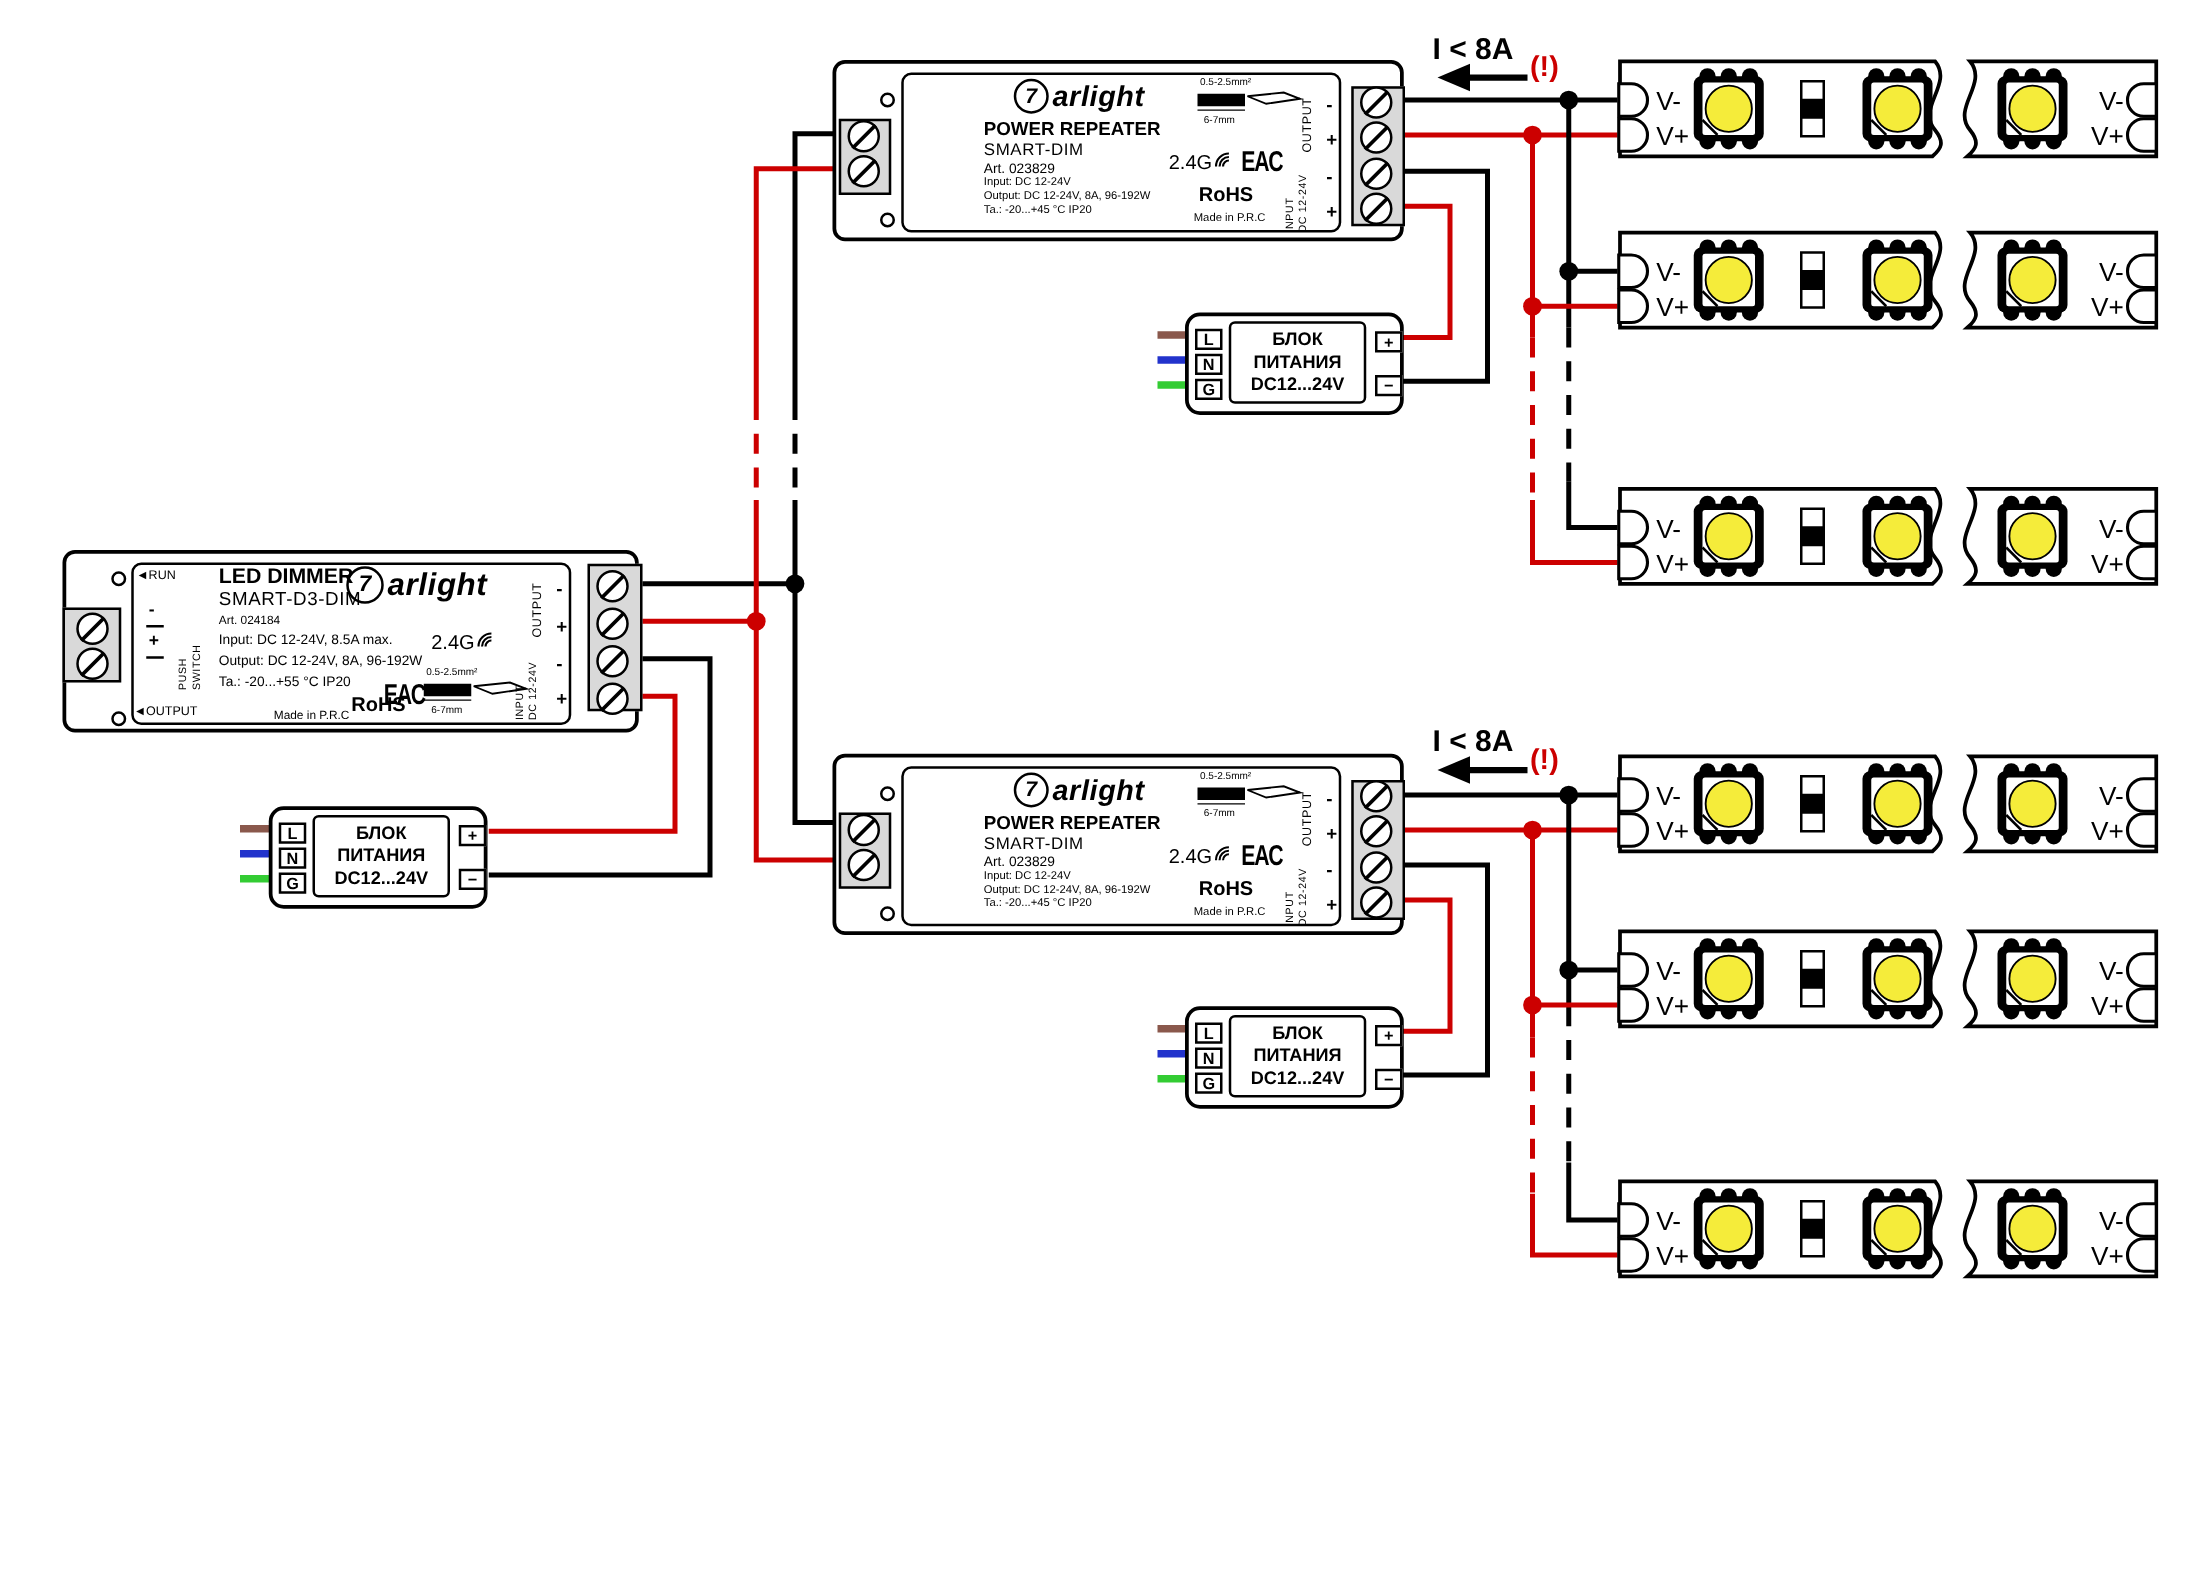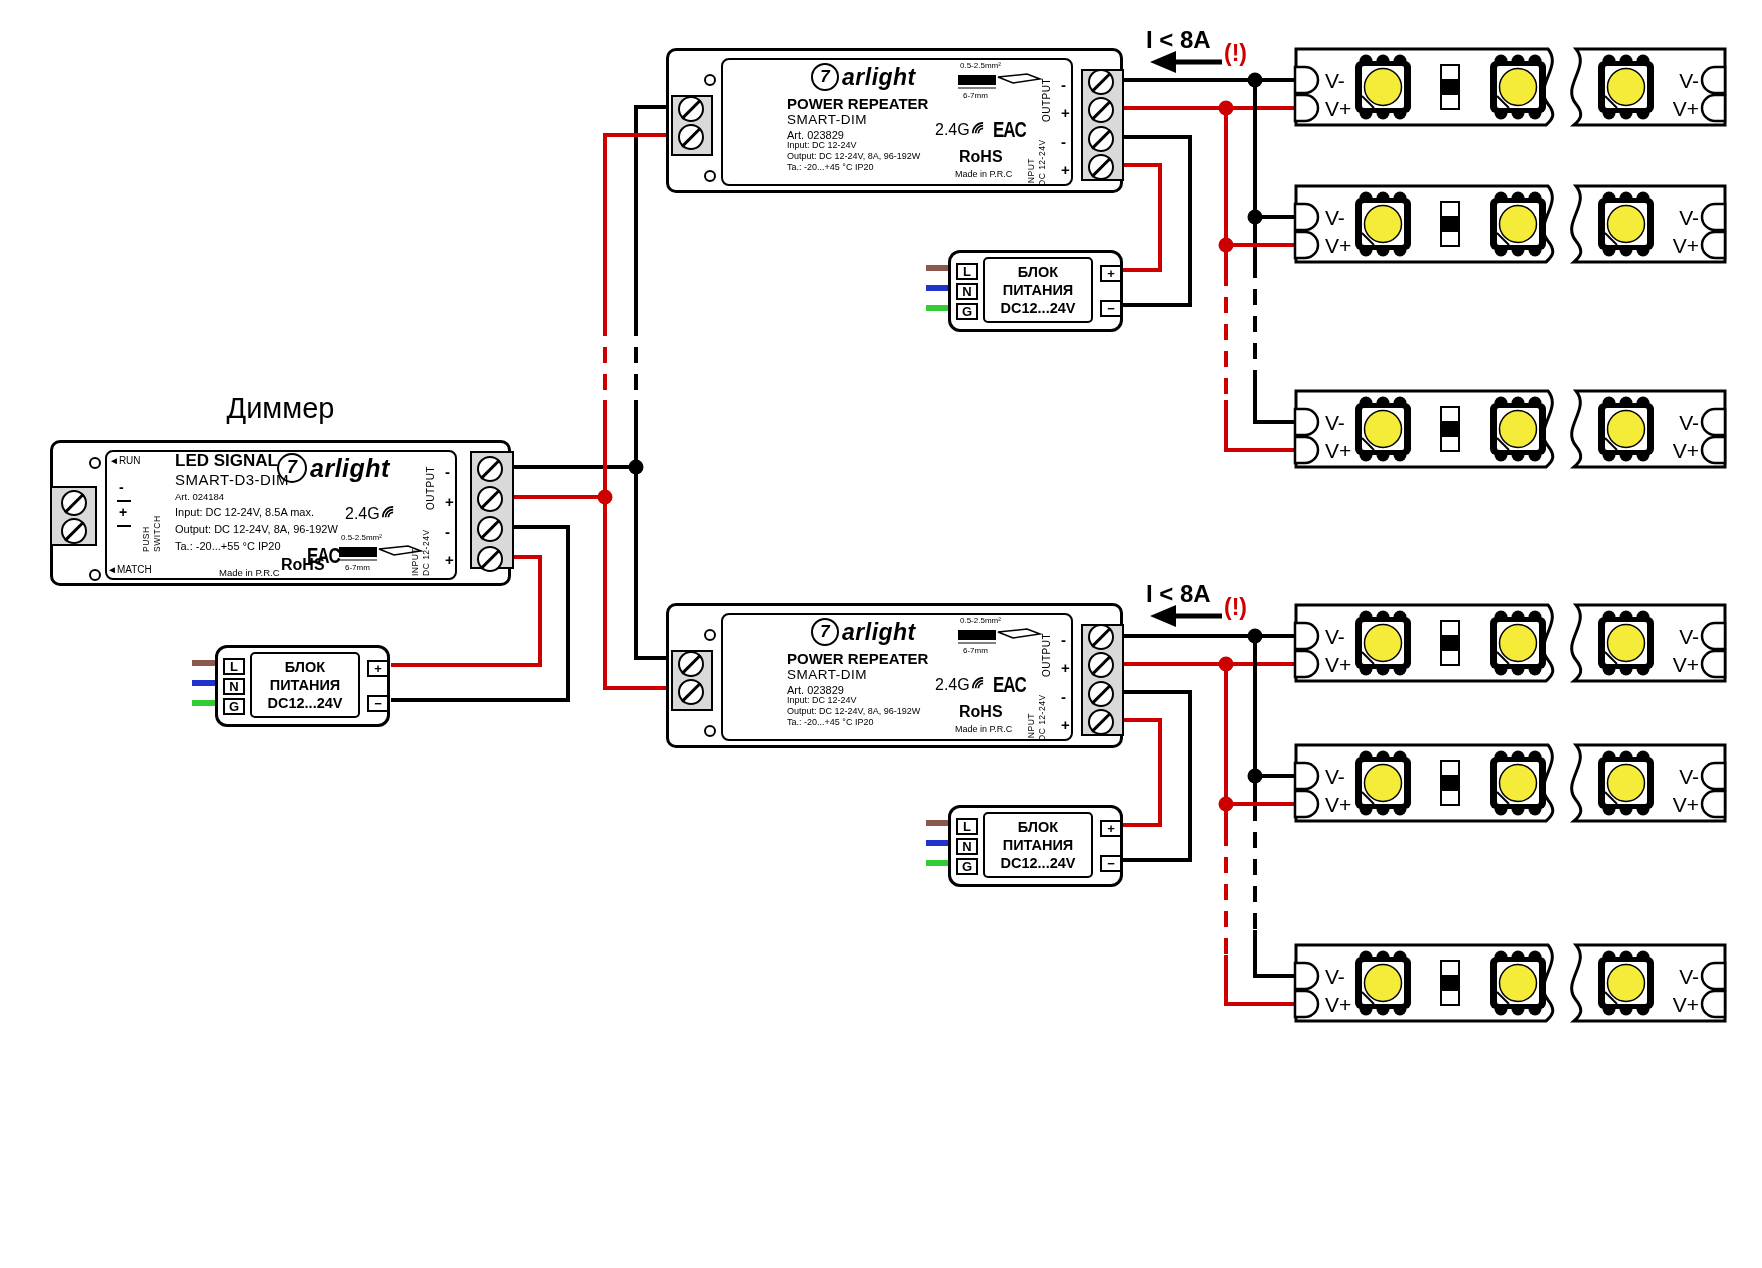--- a/index.html
+++ b/index.html
@@ -136,21 +136,20 @@
     <circle cx="1255" cy="217" r="7.5" fill="#000"></circle>
     <circle cx="1226" cy="245" r="7.5" fill="#cc0000"></circle>
     <circle cx="636" cy="467" r="7.5" fill="#000"></circle>
     <circle cx="605" cy="497" r="7.5" fill="#cc0000"></circle>
     <circle cx="1255" cy="636" r="7.5" fill="#000"></circle>
     <circle cx="1226" cy="664" r="7.5" fill="#cc0000"></circle>
     <circle cx="1255" cy="776" r="7.5" fill="#000"></circle>
     <circle cx="1226" cy="804" r="7.5" fill="#cc0000"></circle>
   </svg>
 
-  <div class="title" style="left:50px;top:392px;width:461px;font-size:29px;">Диммер</div>
   <div class="note" style="left:1146px;top:26px;">I &lt; 8A</div>
   <div class="warn" style="left:1224px;top:40px;">(!)</div>
   <div class="note" style="left:1146px;top:580px;">I &lt; 8A</div>
   <div class="warn" style="left:1224px;top:594px;">(!)</div>
 
   <div class="device dimmer" style="left:50px;top:440px;">
     <div class="hole" style="left:36px;top:14px;"></div>
     <div class="hole" style="left:36px;top:126px;"></div>
     <div class="gray-block" style="left:-3px;top:43px;width:47px;height:60px;"></div>
     <div class="screw" style="left:8px;top:47px;"></div>
@@ -158,22 +157,22 @@
     <div class="label-area" style="left:52px;top:7px;width:352px;height:130px;">
       <div class="t smalllbl" style="left:2px;top:3px;">◄RUN</div>
       <div class="t swsign" style="left:12px;top:28px;">-</div>
       <div class="dashmark" style="left:10px;top:48px;"></div>
       <div class="t swsign" style="left:12px;top:53px;">+</div>
       <div class="dashmark" style="left:10px;top:73px;"></div>
       <div class="vpair" style="left:34px;top:30px;height:70px;">
         <span class="vtext">PUSH</span>
         <span class="vtext">SWITCH</span>
       </div>
-      <div class="t smalllbl" style="left:0px;top:112px;">◄MATCH</div>
-      <div class="t dname" style="left:68px;top:0px;">LED SIGNAL</div>
+      <div class="t smalllbl" style="left:0px;top:112px;">◄OUTPUT</div>
+      <div class="t dname" style="left:68px;top:0px;">LED DIMMER</div>
       <div class="t dmodel" style="left:68px;top:20px;">SMART-D3-DIM</div>
       <div class="t art" style="left:68px;top:40px;font-size:9.5px;">Art. 024184</div>
       <div class="t spec11" style="left:68px;top:54px;">Input: DC 12-24V, 8.5A max.</div>
       <div class="t spec11" style="left:68px;top:71px;">Output: DC 12-24V, 8A, 96-192W</div>
       <div class="t spec11" style="left:68px;top:88px;">Ta.: -20...+55 °C   IP20</div>
       <div class="logo big" style="left:170px;top:1px;">
         <span class="logo-circ">7</span>
           <span class="logo-text">arlight</span>
       </div>
       <div class="t radio" style="left:238px;top:52px;"><span>2.4G</span><svg width="15" height="15" viewBox="0 0 16 16">

